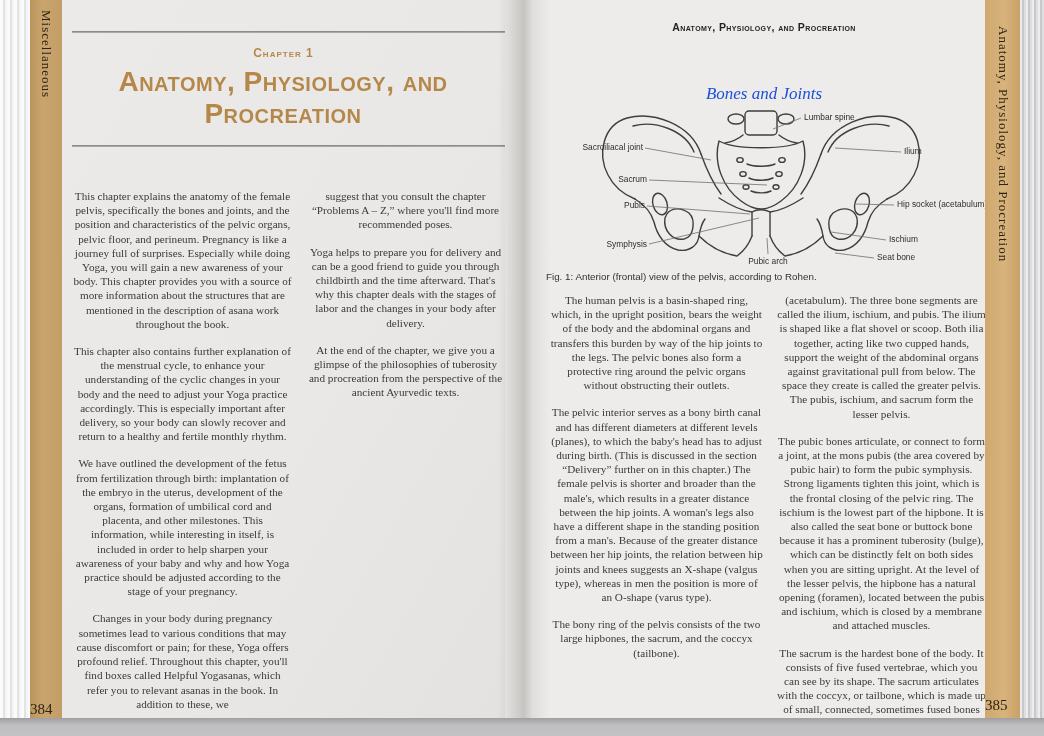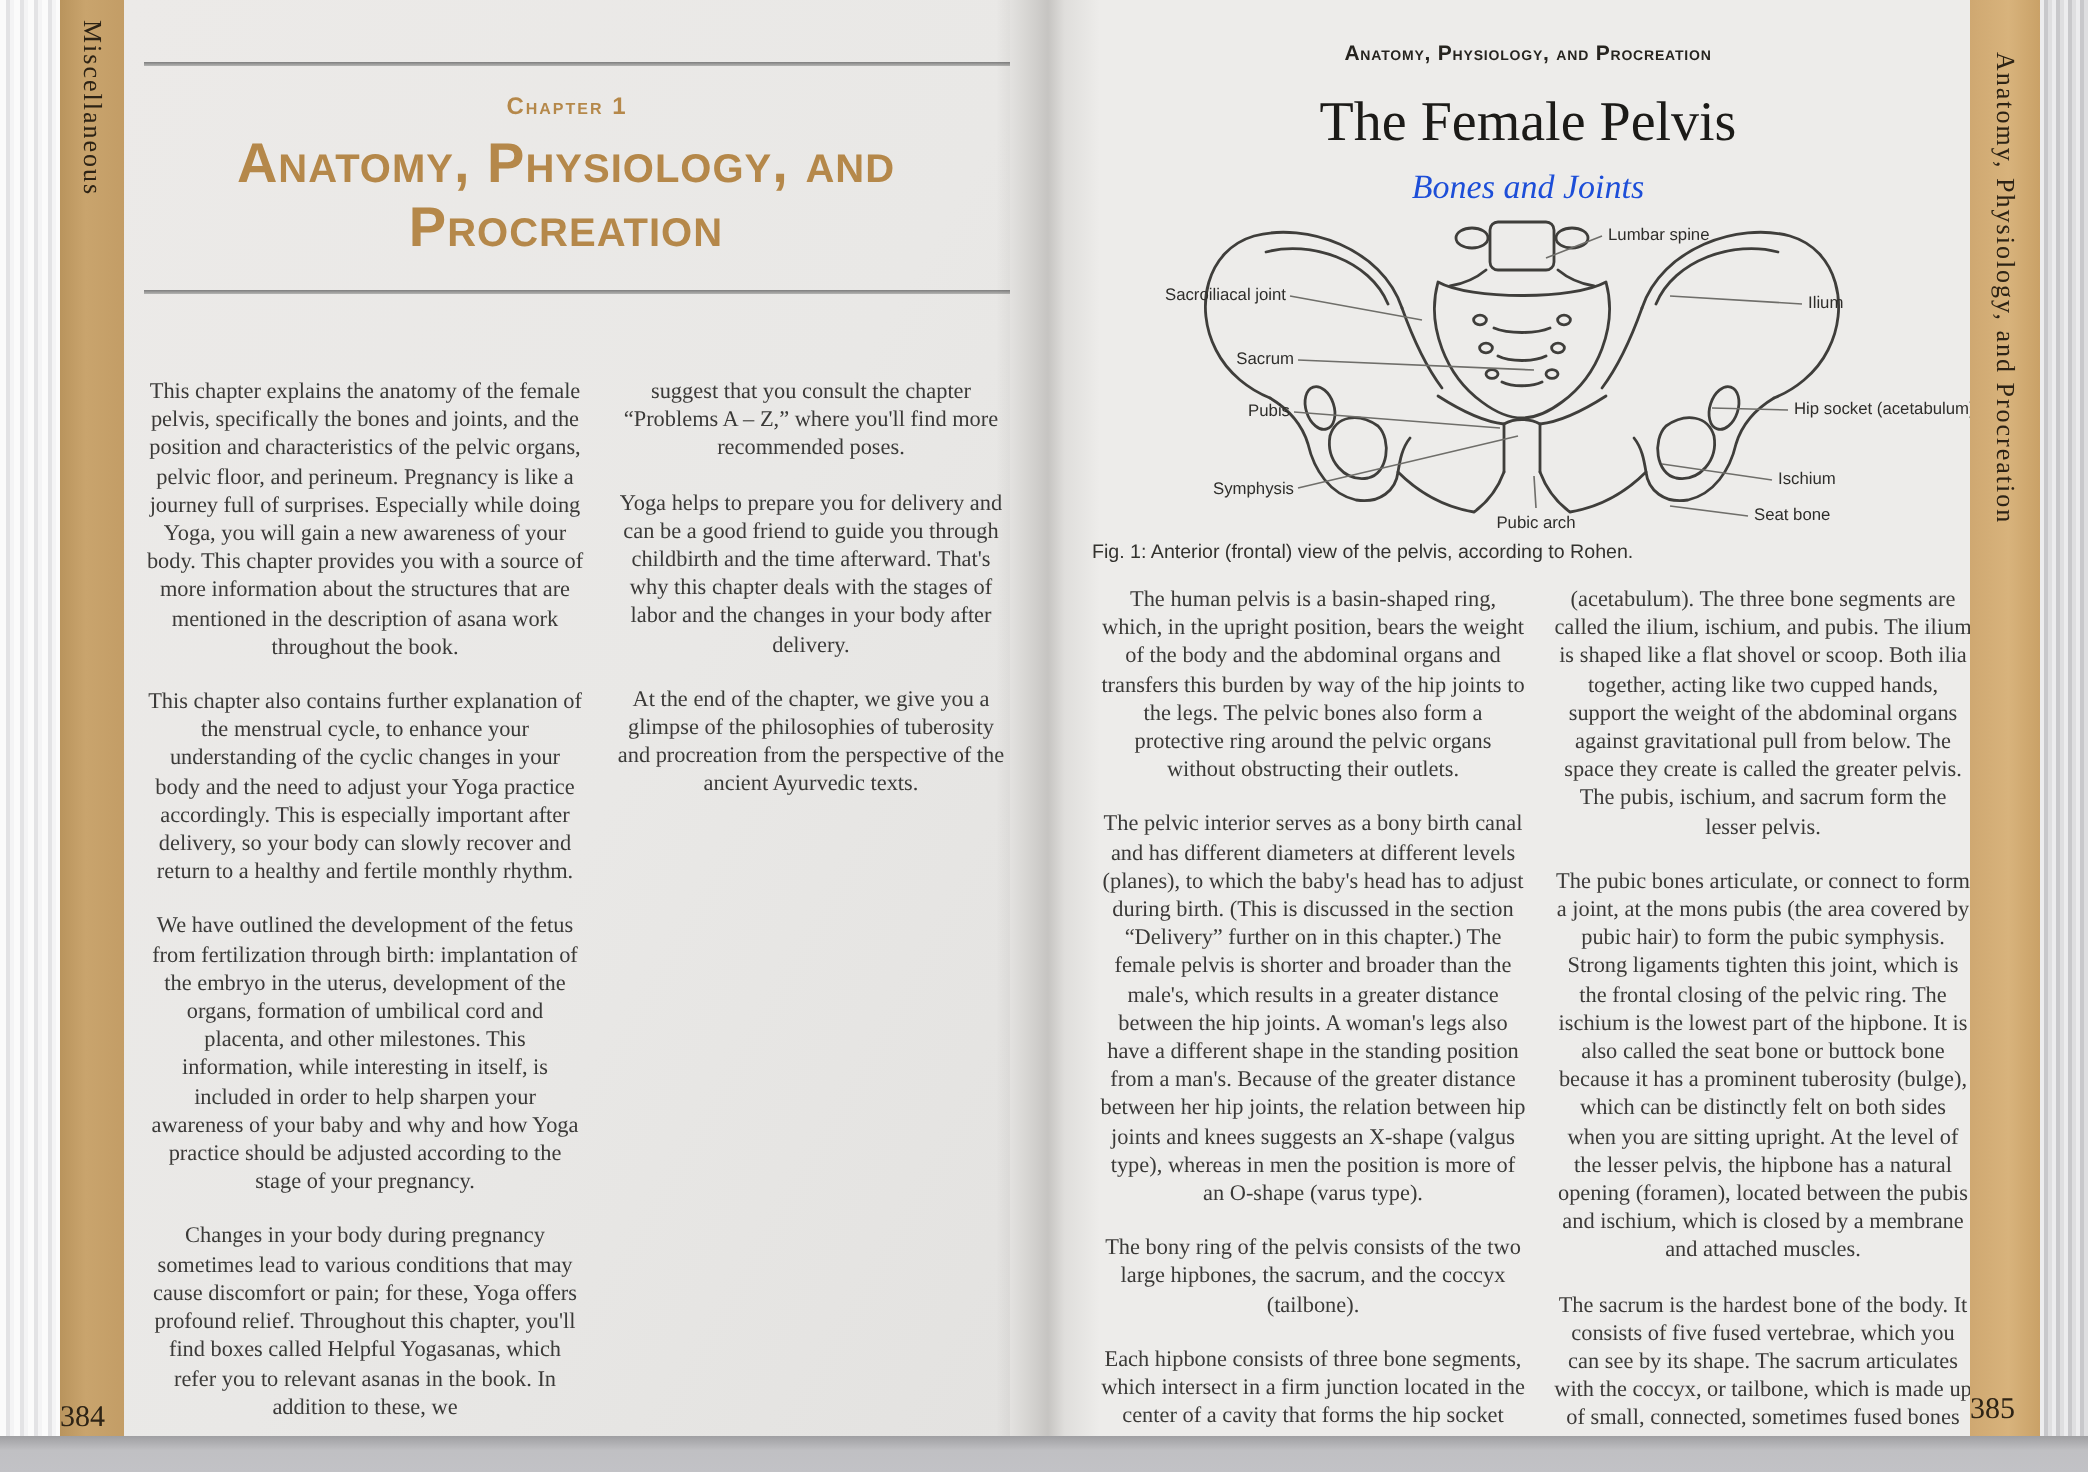--- a/index.html
+++ b/index.html
@@ -100,21 +100,20 @@
     </div>
     <div class="col lp-col2">
       <p>suggest that you consult the chapter “Problems A – Z,” where you'll find more recommended poses.</p>
       <p>Yoga helps to prepare you for delivery and can be a good friend to guide you through childbirth and the time afterward. That's why this chapter deals with the stages of labor and the changes in your body after delivery.</p>
       <p>At the end of the chapter, we give you a glimpse of the philosophies of tuberosity and procreation from the perspective of the ancient Ayurvedic texts.</p>
     </div>
   </div>
 
   <div class="page-right">
     <div class="running-header">Anatomy, Physiology, and Procreation</div>
-    <div class="rp-title">The Female Pelvis</div>
     <div class="rp-subtitle">Bones and Joints</div>
 
     <svg class="fig-svg" viewBox="0 0 442 160">
 
       <rect x="202" y="3" width="32" height="24" rx="4"></rect>
       <ellipse cx="193" cy="11" rx="8" ry="5"></ellipse>
       <ellipse cx="243" cy="11" rx="8" ry="5"></ellipse>
 
       <path d="M176,33 C192,42 244,42 260,33 C266,55 256,80 238,93 C230,99 224,101 218,101 C212,101 206,99 198,93 C180,80 170,55 176,33 Z"></path>
       <path d="M200,27 C194,32 188,34 182,35 M236,27 C242,32 248,34 254,35"></path>
@@ -168,21 +167,20 @@
       <text x="346" y="134" text-anchor="start">Ischium</text>
       <text x="334" y="152" text-anchor="start">Seat bone</text>
     </svg>
 
     <div class="fig-caption">Fig. 1: Anterior (frontal) view of the pelvis, according to Rohen.</div>
 
     <div class="col rp-col1">
       <p>The human pelvis is a basin-shaped ring, which, in the upright position, bears the weight of the body and the abdominal organs and transfers this burden by way of the hip joints to the legs. The pelvic bones also form a protective ring around the pelvic organs without obstructing their outlets.</p>
       <p>The pelvic interior serves as a bony birth canal and has different diameters at different levels (planes), to which the baby's head has to adjust during birth. (This is discussed in the section “Delivery” further on in this chapter.) The female pelvis is shorter and broader than the male's, which results in a greater distance between the hip joints. A woman's legs also have a different shape in the standing position from a man's. Because of the greater distance between her hip joints, the relation between hip joints and knees suggests an X-shape (valgus type), whereas in men the position is more of an O-shape (varus type).</p>
       <p>The bony ring of the pelvis consists of the two large hipbones, the sacrum, and the coccyx (tailbone).</p>
-      <p>Each hipbone consists of three bone segments, which intersect in a firm junction located in the center of a cavity that forms the hip socket</p>
     </div>
     <div class="col rp-col2">
       <p>(acetabulum). The three bone segments are called the ilium, ischium, and pubis. The ilium is shaped like a flat shovel or scoop. Both ilia together, acting like two cupped hands, support the weight of the abdominal organs against gravitational pull from below. The space they create is called the greater pelvis. The pubis, ischium, and sacrum form the lesser pelvis.</p>
       <p>The pubic bones articulate, or connect to form a joint, at the mons pubis (the area covered by pubic hair) to form the pubic symphysis. Strong ligaments tighten this joint, which is the frontal closing of the pelvic ring. The ischium is the lowest part of the hipbone. It is also called the seat bone or buttock bone because it has a prominent tuberosity (bulge), which can be distinctly felt on both sides when you are sitting upright. At the level of the lesser pelvis, the hipbone has a natural opening (foramen), located between the pubis and ischium, which is closed by a membrane and attached muscles.</p>
       <p>The sacrum is the hardest bone of the body. It consists of five fused vertebrae, which you can see by its shape. The sacrum articulates with the coccyx, or tailbone, which is made up of small, connected, sometimes fused bones composing a</p>
     </div>
   </div>
 
   <div class="gutter"></div>
 

